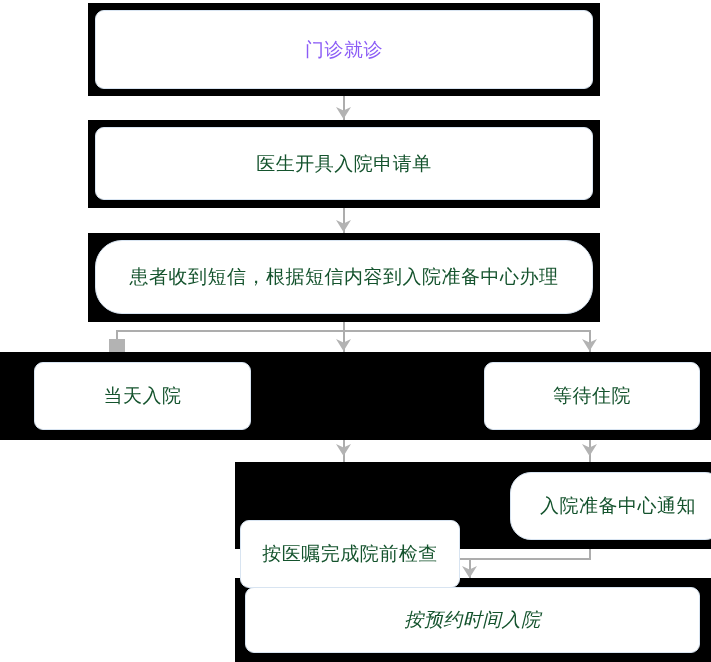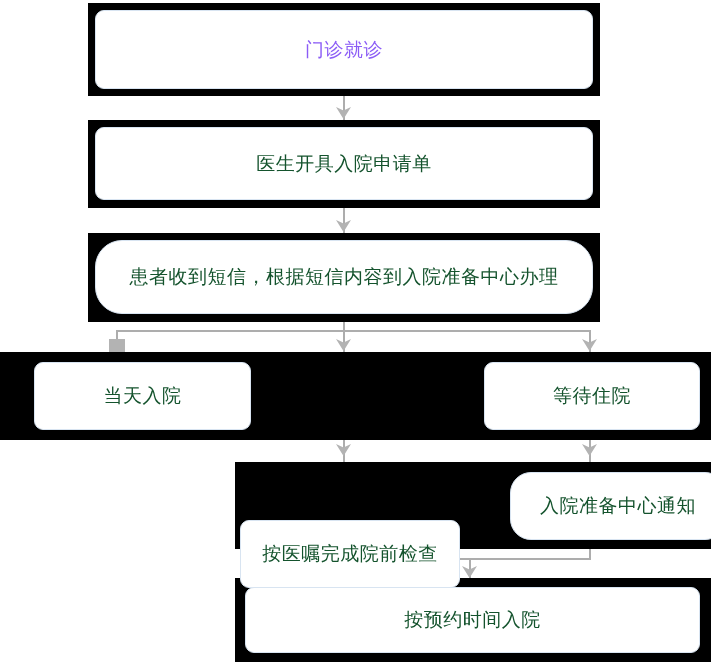--- a/index.html
+++ b/index.html
@@ -73,15 +73,15 @@
 
   <div class="node" style="left:10px;top:362px;width:217px;height:68px;margin-left:24px;">当天入院</div>
 
 
   <div class="node" style="left:484px;top:362px;width:216px;height:68px;">等待住院</div>
 
   <div class="node" style="left:240px;top:472px;width:220px;height:68px;margin-top:48px;">按医嘱完成院前检查</div>
 
   <div class="node" style="left:510px;top:472px;width:216px;height:68px;border-radius:21px;">入院准备中心通知</div>
 
-  <div class="node" style="left:245px;top:587px;width:455px;height:66px;">按预约时间入院</div>
+  <div class="node" style="left:245px;top:587px;width:455px;height:66px;font-style:italic;">按预约时间入院</div>
 
 </div>
 
 </body></html>

